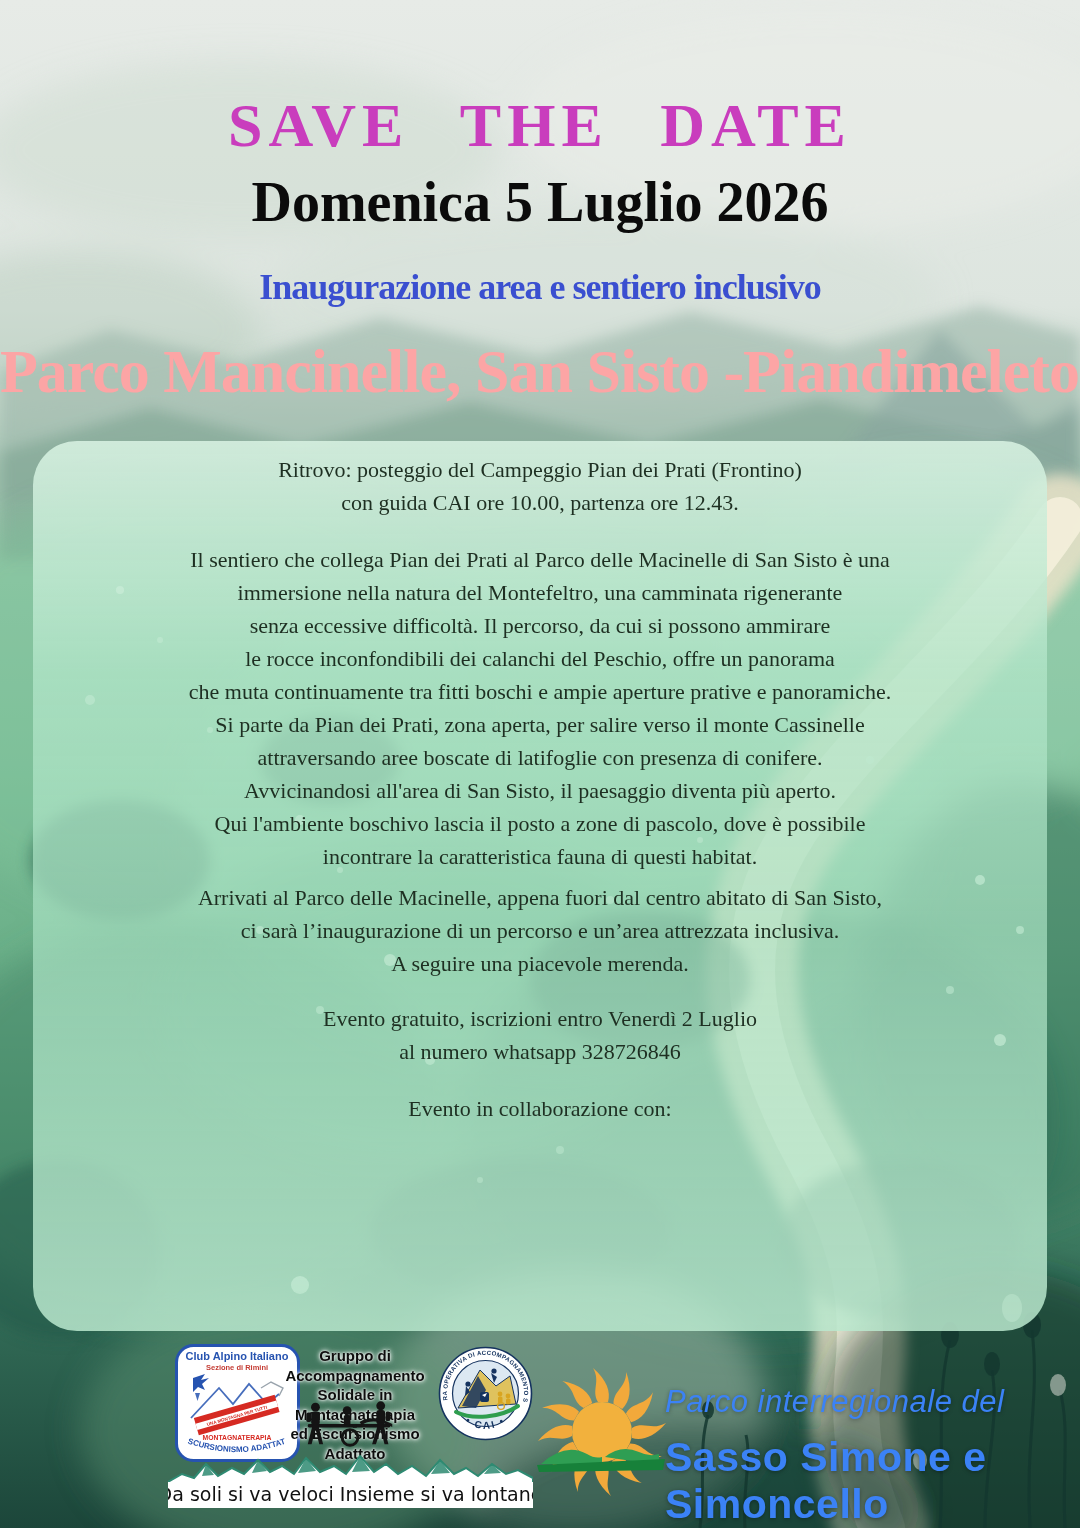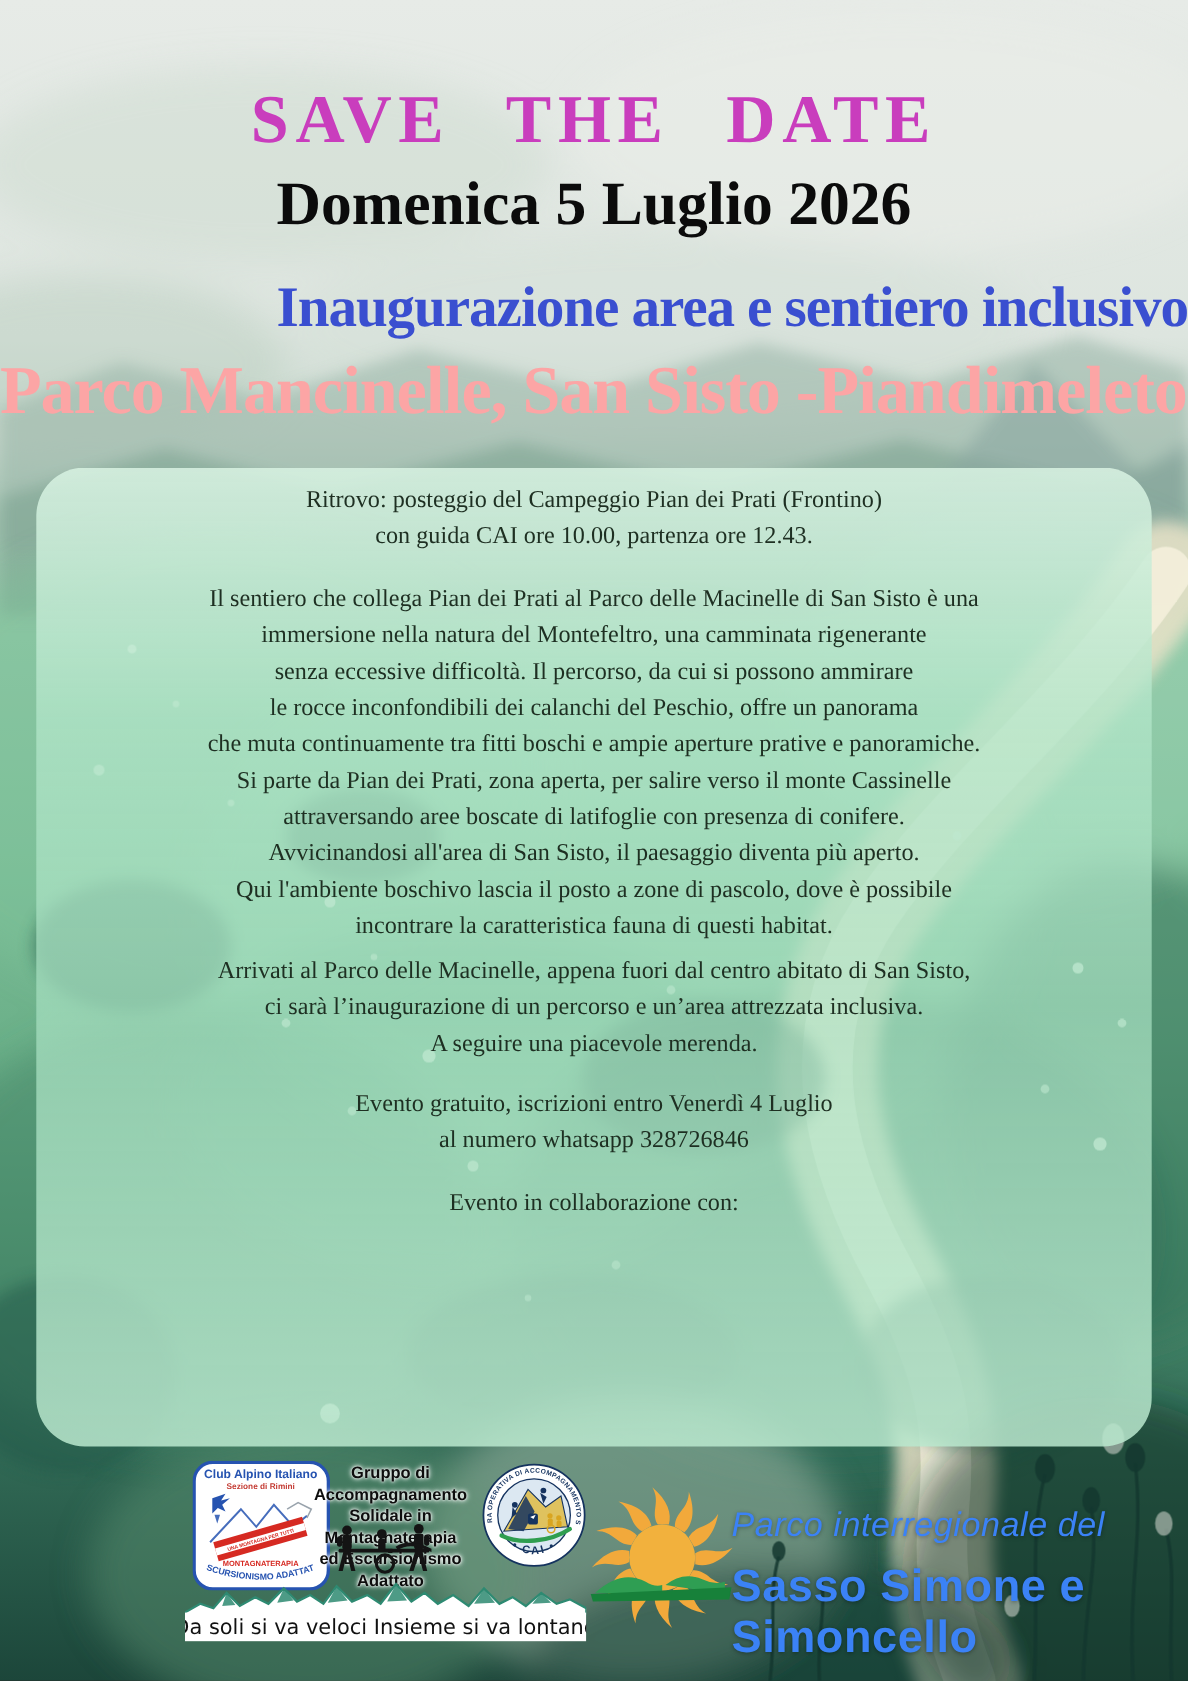--- a/index.html
+++ b/index.html
@@ -1,27 +1,27 @@
 <!DOCTYPE html>
 <html><head>
 <meta charset="utf-8">
 <style>
   html,body{margin:0;padding:0;background:#2a2a2a;}
   .poster{
     position:relative;width:1080px;height:1528px;margin:0 auto;
     overflow:hidden;font-family:"Liberation Serif",serif;
   }
   .bg{position:absolute;inset:0;z-index:0;}
-  .layer{position:absolute;z-index:2;}
+  .layer{position:absolute;z-index:2;margin-top:16px;}
   
   .title{width:1080px;text-align:center;white-space:nowrap;}
   .save{top:74px;left:0;font-size:62px;font-weight:600;color:#c93dbd;
         letter-spacing:6px;word-spacing:30px;}
   .date{top:154px;left:0;font-size:56px;font-weight:700;color:#0b0b0b;}
-  .subtitle{top:250px;left:0;font-size:52px;font-weight:600;color:#3a4fd0;letter-spacing:-1px;text-align:right;}
+  .subtitle{top:250px;left:0;font-size:36px;font-weight:600;color:#3a4fd0;letter-spacing:-1px;}
   .location{top:320px;left:0;font-size:62px;font-weight:700;color:#fca5a5;letter-spacing:-1px;text-align:center;}
   
   .panel{
     top:425px;left:33px;width:1014px;height:890px;border-radius:44px;
     background:linear-gradient(180deg,
       rgba(214,240,224,.90) 0%,
       rgba(176,228,199,.80) 26%,
       rgba(166,223,192,.72) 55%,
       rgba(186,232,206,.86) 100%);
     box-sizing:border-box;padding-top:12px;
@@ -165,21 +165,21 @@
 
   <div class="layer title save">SAVE THE DATE</div>
   <div class="layer title date">Domenica 5 Luglio 2026</div>
   <div class="layer title subtitle">Inaugurazione area e sentiero inclusivo</div>
   <div class="layer title location">Parco Mancinelle, San Sisto -Piandimeleto (PU)</div>
 
   <div class="layer panel">
     <div class="blk"><span class="ln">Ritrovo: posteggio del Campeggio Pian dei Prati (Frontino)</span><br><span class="ln">con guida CAI ore 10.00, partenza ore 12.43.</span></div>
     <div class="blk m-desc"><span class="ln">Il sentiero che collega Pian dei Prati al Parco delle Macinelle di San Sisto è una</span><br><span class="ln">immersione nella natura del Montefeltro, una camminata rigenerante</span><br><span class="ln">senza eccessive difficoltà. Il percorso, da cui si possono ammirare</span><br><span class="ln">le rocce inconfondibili dei calanchi del Peschio, offre un panorama</span><br><span class="ln">che muta continuamente tra fitti boschi e ampie aperture prative e panoramiche.</span><br><span class="ln">Si parte da Pian dei Prati, zona aperta, per salire verso il monte Cassinelle</span><br><span class="ln">attraversando aree boscate di latifoglie con presenza di conifere.</span><br><span class="ln">Avvicinandosi all'area di San Sisto, il paesaggio diventa più aperto.</span><br><span class="ln">Qui l'ambiente boschivo lascia il posto a zone di pascolo, dove è possibile</span><br><span class="ln">incontrare la caratteristica fauna di questi habitat.</span></div>
     <div class="blk m-arr"><span class="ln">Arrivati al Parco delle Macinelle, appena fuori dal centro abitato di San Sisto,</span><br><span class="ln">ci sarà l’inaugurazione di un percorso e un’area attrezzata inclusiva.</span><br><span class="ln">A seguire una piacevole merenda.</span></div>
-    <div class="blk m-reg"><span class="ln">Evento gratuito, iscrizioni entro Venerdì 4 Luglio</span><br><span class="ln">al numero whatsapp 328726846</span></div>
+    <div class="blk m-reg"><span class="ln">Evento gratuito, iscrizioni entro Venerdì 2 Luglio</span><br><span class="ln">al numero whatsapp 328726846</span></div>
     <div class="blk m-col">Evento in collaborazione con:</div>
   </div>
 
   <div class="layer cai-badge">
     <svg width="125" height="118" viewBox="0 0 125 118" xmlns="http://www.w3.org/2000/svg">
       <rect x="1.5" y="1.5" width="122" height="115" rx="17" fill="#ffffff" stroke="#2653b0" stroke-width="3"></rect>
       <text x="62" y="16" text-anchor="middle" font-family="Liberation Sans,sans-serif" font-size="11" font-weight="bold" fill="#2653b0">Club Alpino Italiano</text>
       <text x="62" y="26" text-anchor="middle" font-family="Liberation Sans,sans-serif" font-size="7.5" font-weight="bold" fill="#c43b33">Sezione di Rimini</text>
 
       <g fill="#2653b0">

